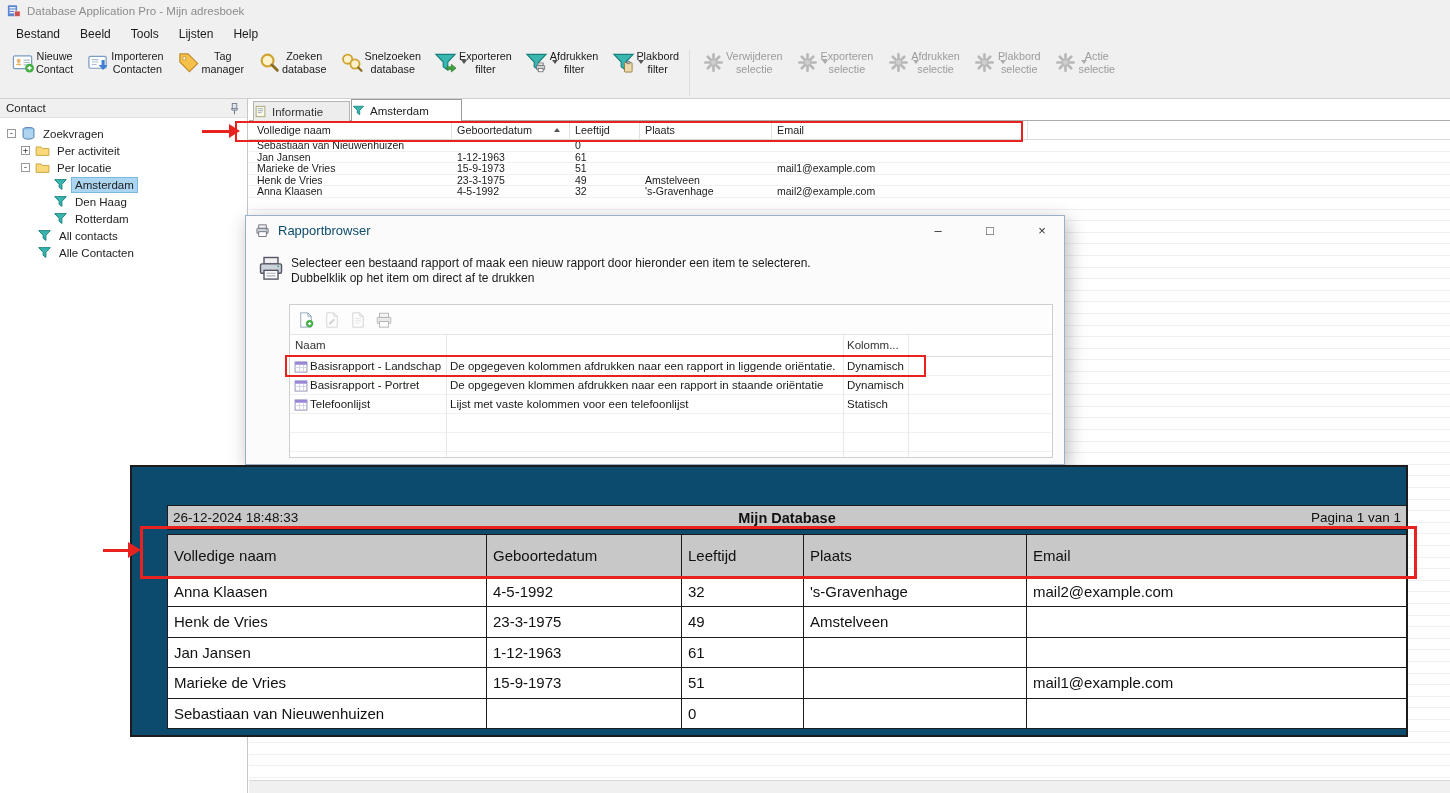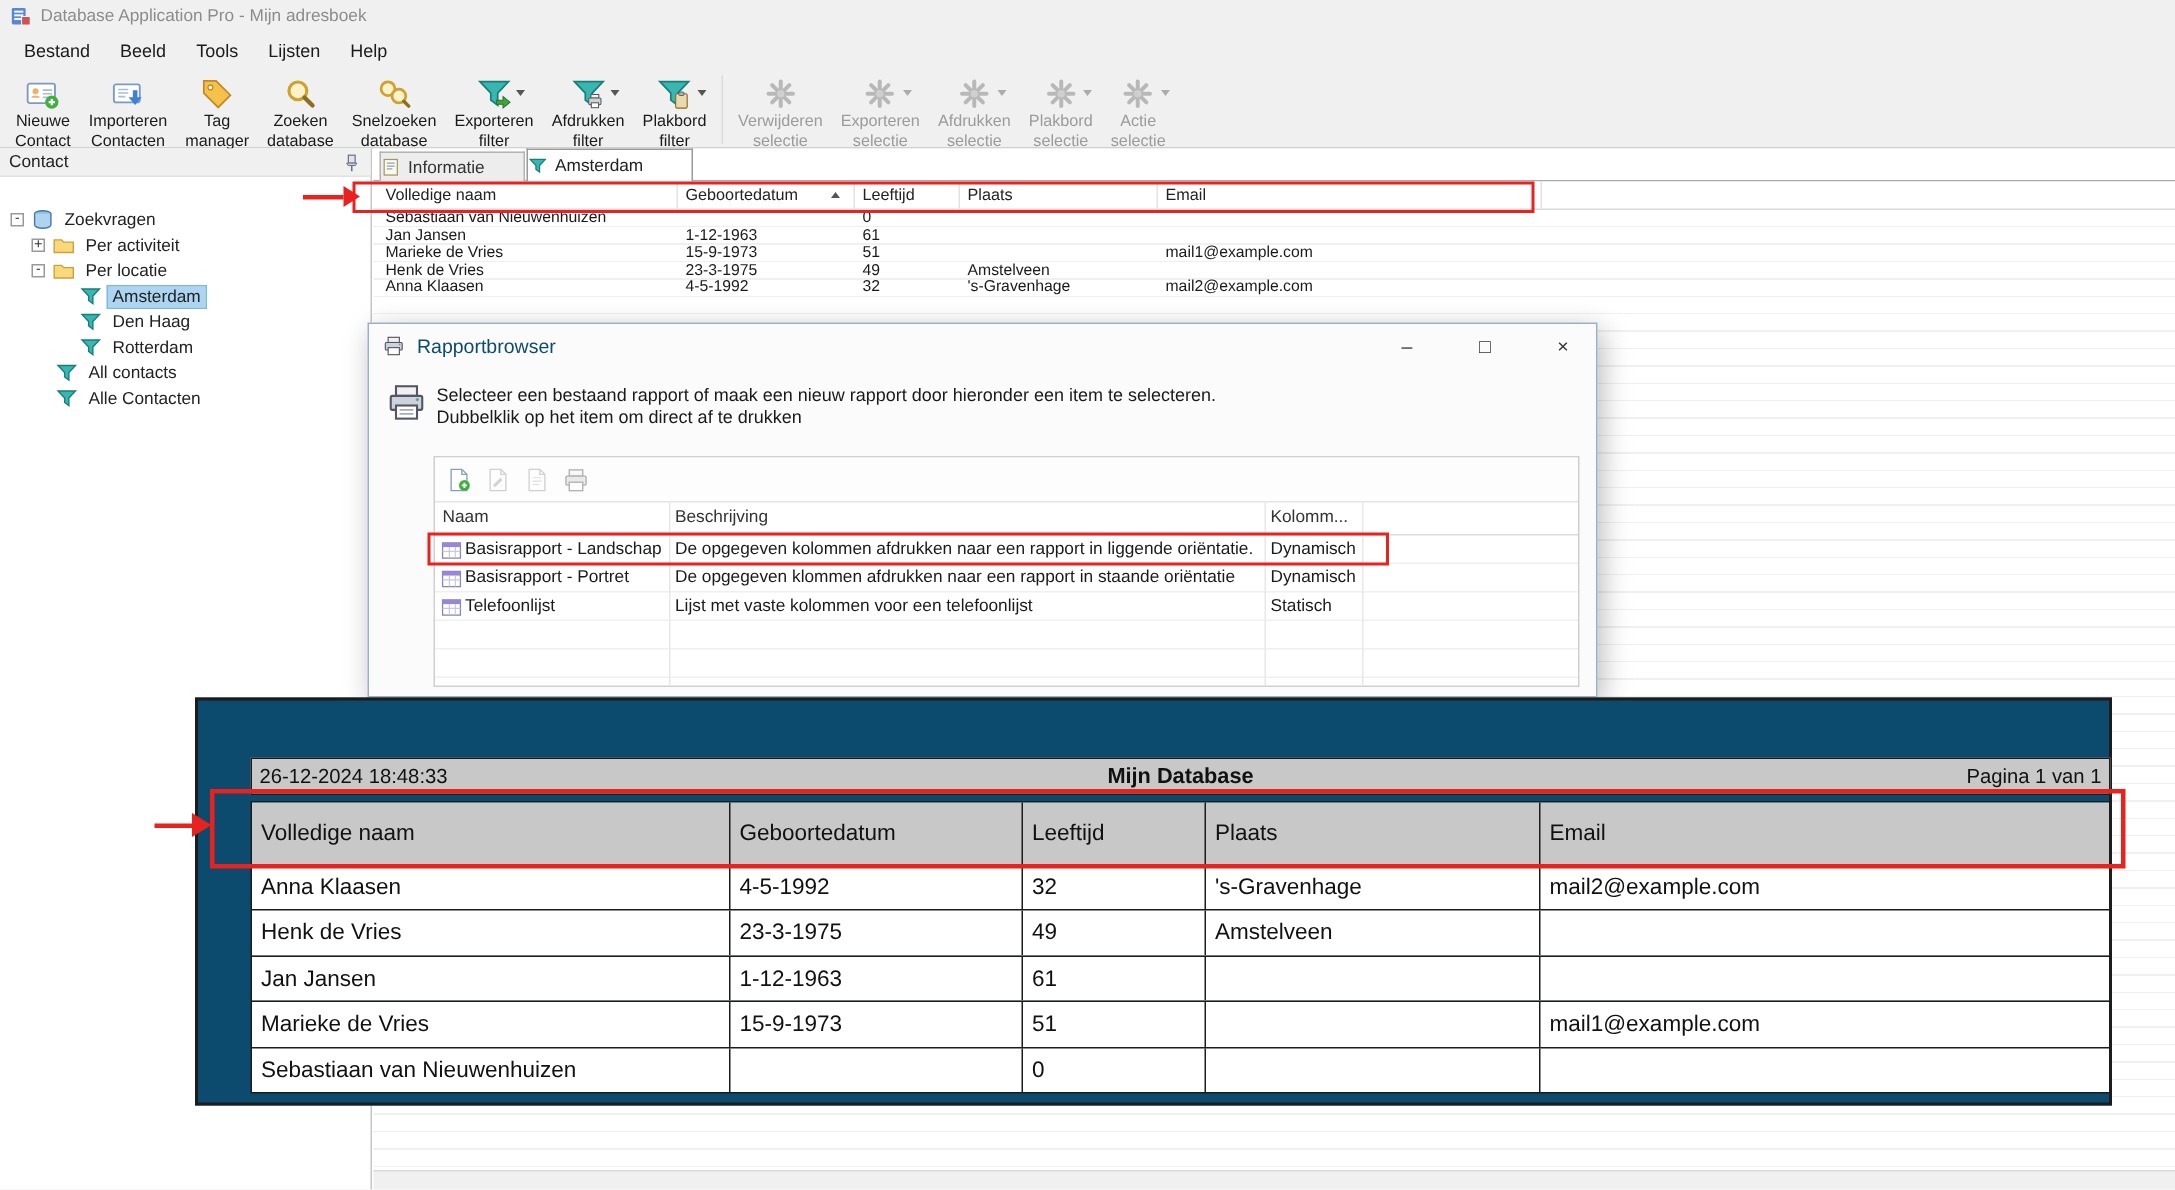--- a/index.html
+++ b/index.html
@@ -11,34 +11,34 @@
 #titlebar .ttl{font-size:11.5px;color:#8c8c8c}
 .icn{display:inline-flex;flex:none}
 .icn svg{display:block}
 
 
 #menubar{position:absolute;left:0;top:22px;width:1450px;height:24px;background:#f0f0f0;display:flex;align-items:center;padding-left:6px}
 .mitem{font-size:12px;color:#1a1a1a;padding:3px 10px}
 
 
 #toolbar{position:absolute;left:0;top:46px;width:1450px;height:53px;background:#f0f0f0;border-bottom:1px solid #d0d0d0;display:flex;align-items:flex-start;padding:2px 0 0 4px}
-.tbtn{display:flex;flex-direction:column;align-items:center;padding:2px 6px;min-width:48px}
+.tbtn{display:flex;flex-direction:row;align-items:center;padding:2px 6px;min-width:48px}
 .tbtn .ic{position:relative;width:26px;height:25px;display:flex;align-items:center;justify-content:center}
 .tbtn .ic svg{width:23px;height:23px}
 .tbtn .lb{font-size:10.8px;line-height:1.18;text-align:center;color:#1a1a1a}
 .tbtn .lb span{display:block}
 .tbtn.disabled .lb{color:#9b9b9b}
 .dd{position:absolute;right:-8px;top:10px;width:0;height:0;border-left:3.5px solid transparent;border-right:3.5px solid transparent;border-top:4px solid #555}
 .tbtn.disabled .dd{border-top-color:#ababab}
 .tsep{width:1px;height:46px;background:#dcdcdc;margin:2px 4px 0 4px;flex:none}
 
 
 #sidebar{position:absolute;left:0;top:99px;width:248px;height:694px;background:#fff;border-right:1px solid #c6c6c6}
 .sb-head{height:19px;background:#f0f0f0;display:flex;align-items:center;justify-content:space-between;padding:0 6px;font-size:11.5px;border-bottom:1px solid #e2e2e2}
-.tree{padding-top:20px}
+.tree{padding-top:7px}
 .titem{display:flex;align-items:center;height:17px;font-size:11.5px;white-space:nowrap}
 .exp{width:9px;height:9px;border:1px solid #999;background:#fff;font-size:9px;line-height:7px;text-align:center;color:#333;margin-right:5px;flex:none;font-family:"DejaVu Sans Mono",monospace}
 .exp-minus::before{content:"-"}
 .exp-plus::before{content:"+"}
 .ticn{width:15px;height:15px;margin-right:4px;flex:none;display:inline-flex}
 .ticn svg{width:15px;height:15px}
 .tlbl{padding:1px 3px}
 .tlbl.sel{background:#abd5f0;outline:1px solid #7ab8e0}
 .ind0{padding-left:7px}.ind1{padding-left:21px}.ind1b{padding-left:37px}.ind2{padding-left:53px}
 
@@ -531,21 +531,20 @@
         <span class="b disabled">
             <svg viewBox="0 0 24 24">
               <rect x="6" y="3" width="12" height="5.5" fill="#f0f0f0" stroke="#556" stroke-width="1.2"></rect>
               <rect x="3" y="8.5" width="18" height="8" rx="1" fill="#cdd3da" stroke="#556" stroke-width="1.2"></rect>
               <rect x="6" y="14" width="12" height="7.5" fill="#fff" stroke="#556" stroke-width="1.2"></rect>
             </svg>
           </span>
       </div>
       <div class="dhead">
         <span class="dhc dh0">Naam</span>
-        <span class="dhc dh1">Beschrijving</span>
         <span class="dhc dh2">Kolomm...</span>
       </div>
       <div>
 
       <div class="dlg-row">
           <span class="dic icn">
               <svg viewBox="0 0 16 16">
                 <rect x="1.2" y="2.2" width="13.6" height="11.6" fill="#fff" stroke="#8888b0" stroke-width="1"></rect>
                 <rect x="1.2" y="2.2" width="13.6" height="3.2" fill="#9a86d8"></rect>
                 <path d="M1.2 8.6h13.6M6.4 5.4v8.4M10.9 5.4v8.4" stroke="#c8c8e0" stroke-width=".9"></path>

